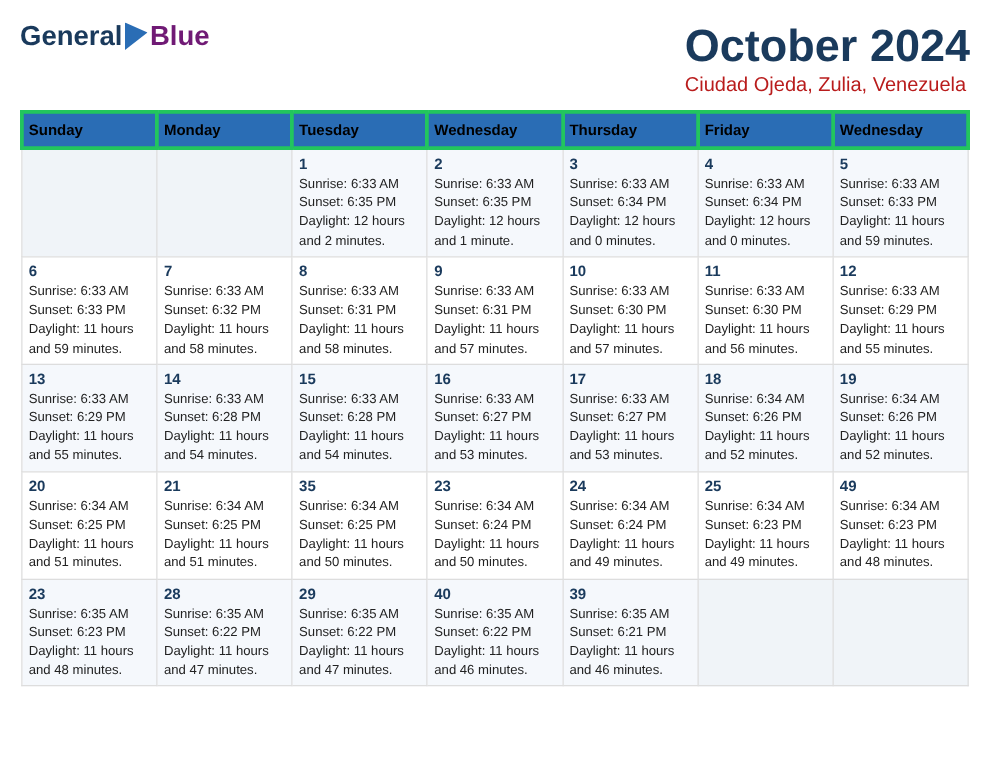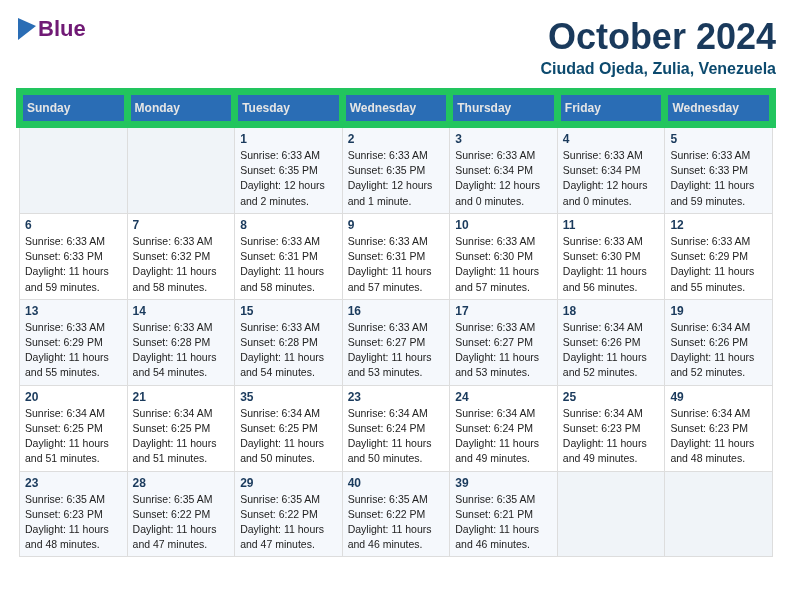--- a/index.html
+++ b/index.html
@@ -30,47 +30,45 @@
     }
     .logo-general { color: #1a3a5c; }
     .logo-blue { color: #701a75; }
     .logo-icon {
       width: 18px;
       height: 22px;
       margin-left: 2px;
       margin-right: 2px;
     }
     .title-block {
-      text-align: right;
       margin-left: 20px;
     }
     .month-title {
       font-size: 36px;
       font-weight: bold;
       color: #1a3a5c;
     }
     .location-title {
       font-size: 16px;
-      color: #0c4a6e;
+      color: #b91c1c;
       margin-top: 2px;
-      font-weight: bold;
     }
     table {
       width: 100%;
       border-collapse: collapse;
       font-size: 11px;
     }
     thead tr th {
       background-color: #2a6db5;
-      color: #e5e5e5;
+      color: #000000;
       padding: 6px 4px;
       text-align: left;
       font-size: 12px;
       font-weight: bold;
-      border: 7px solid #22c55e;
+      border: 3px solid #22c55e;
     }
     tbody tr td {
       border: 1px solid #ddd;
       vertical-align: top;
       padding: 4px 5px;
       min-height: 70px;
       height: 72px;
       width: 107px;
     }
     tbody tr:nth-child(odd) {
@@ -93,20 +91,21 @@
     .empty-cell {
       background-color: #f0f4f8;
     }
   </style>
 </head>
 <body>
 
 <div class="header">
   <div class="logo">
     <div class="logo-text">
+      <span class="logo-general">General</span>
       <svg class="logo-icon" viewBox="0 0 18 22" xmlns="http://www.w3.org/2000/svg">
         <polygon points="0,0 18,8 0,22" fill="#2a6db5"></polygon>
       </svg>
       <span class="logo-blue">Blue</span>
     </div>
   </div>
   <div class="title-block">
     <div class="month-title">October 2024</div>
     <div class="location-title">Ciudad Ojeda, Zulia, Venezuela</div>
   </div>

